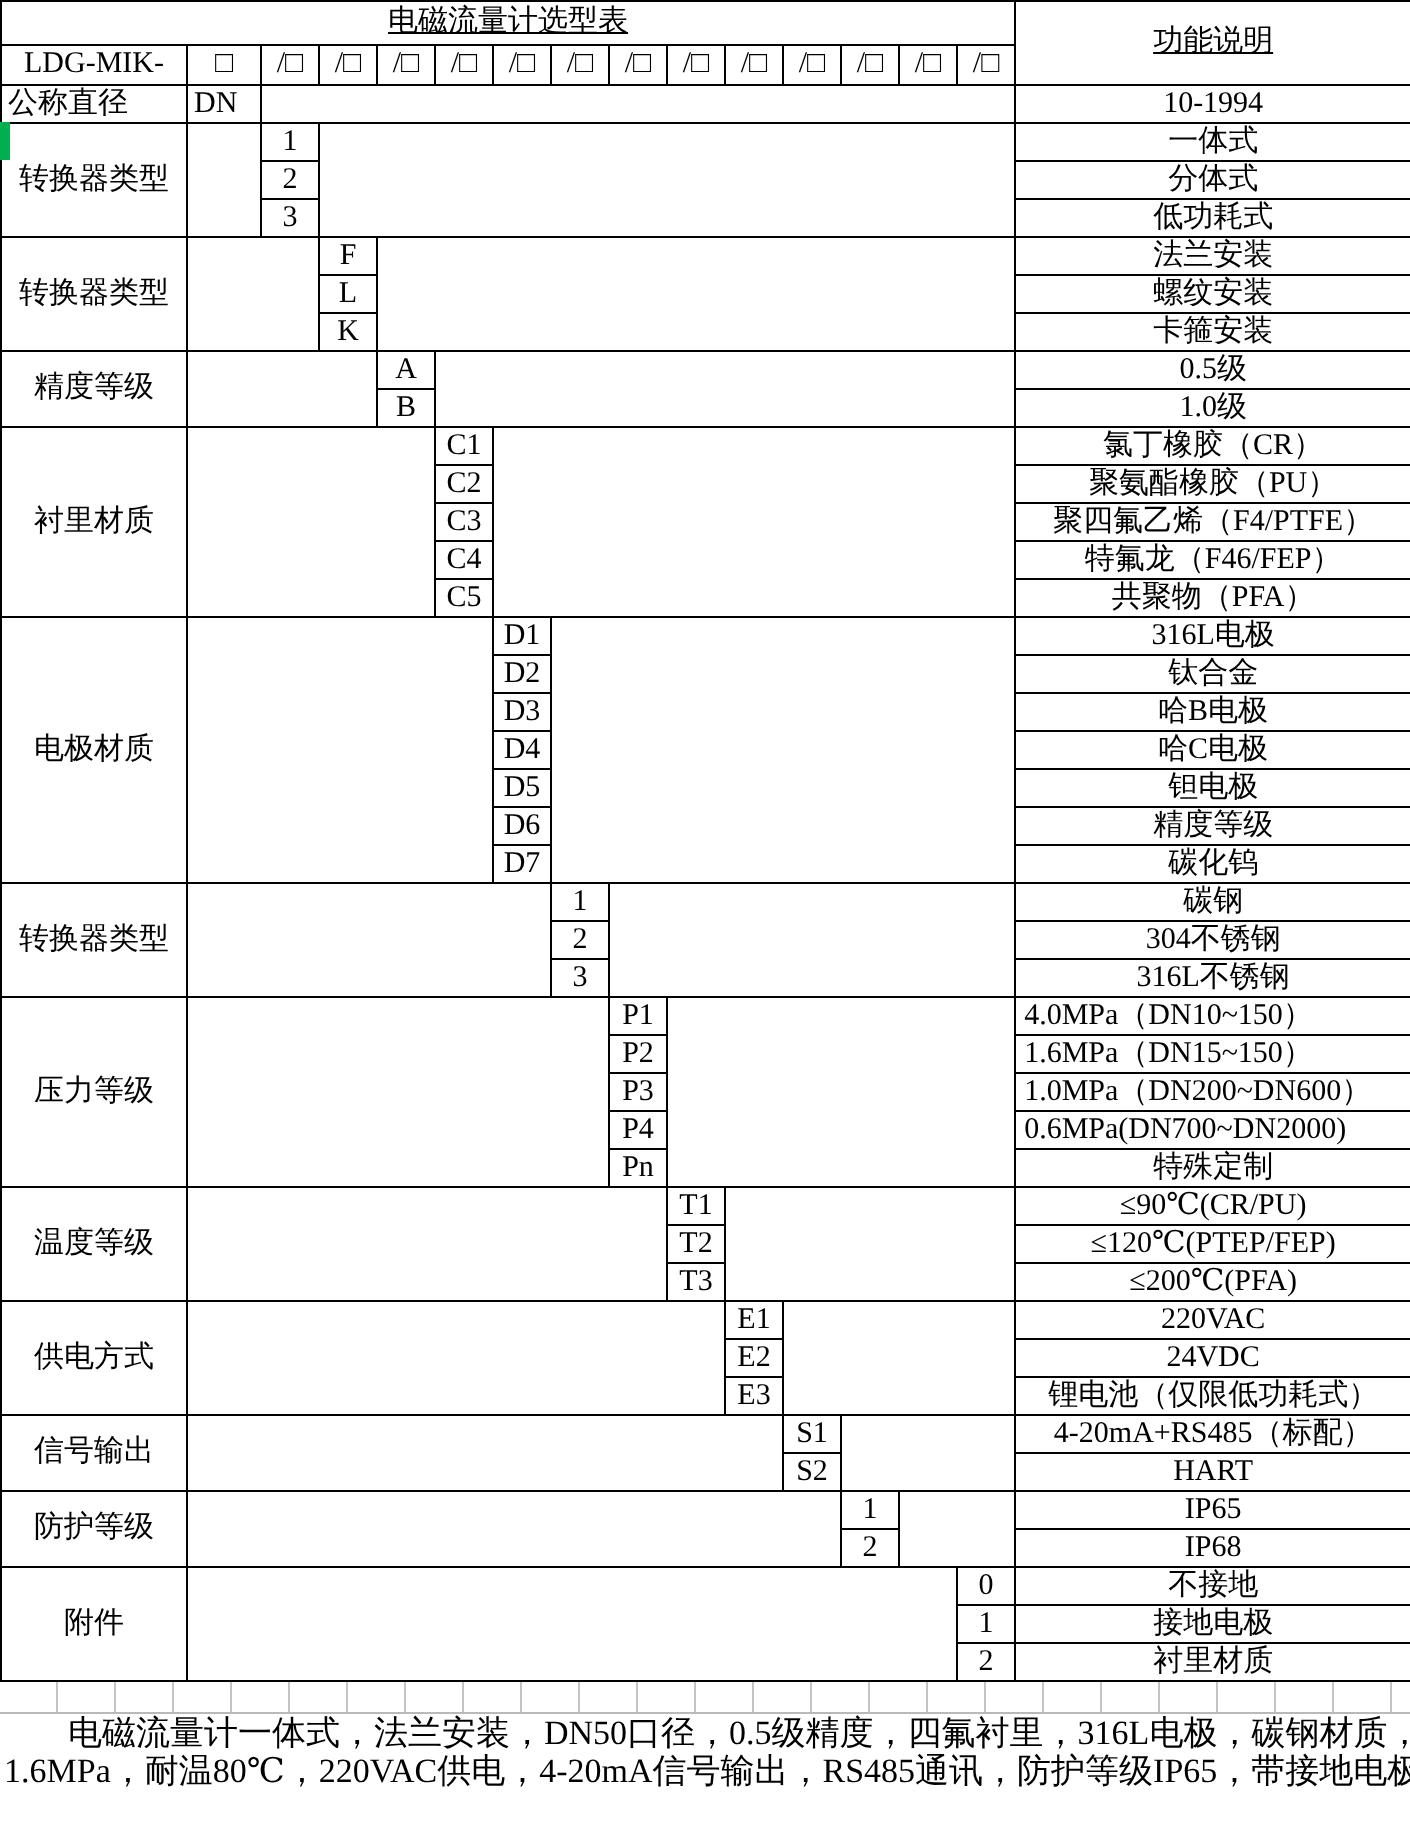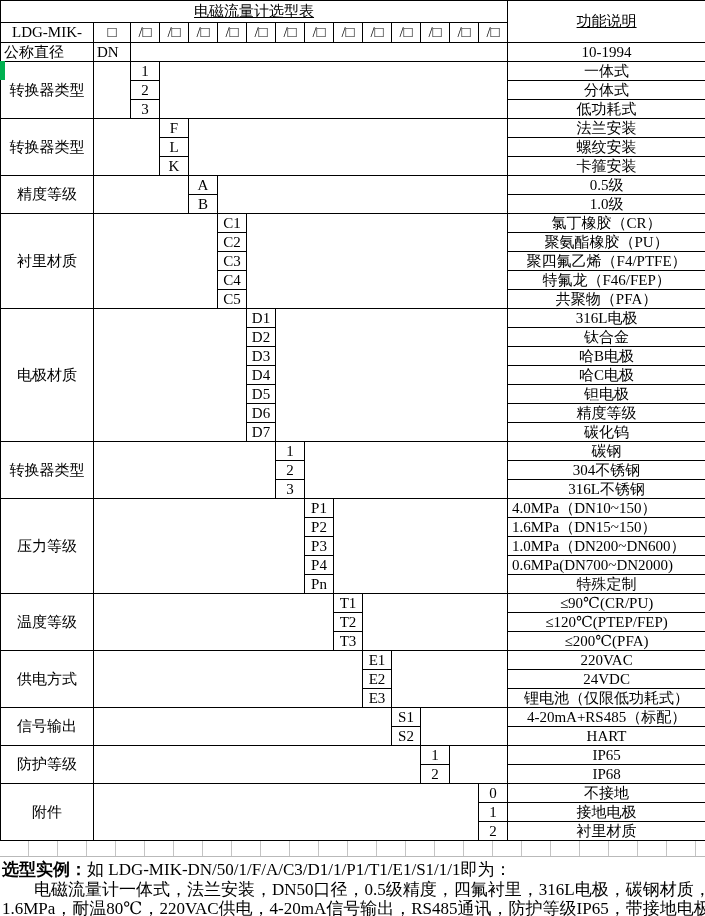--- a/index.html
+++ b/index.html
@@ -286,19 +286,18 @@
         <tr style="height: 19px;">
           <td class="code">2</td>
           <td class="desc">衬里材质</td>
         </tr>
       </tbody>
   </table>
 
   <div class="grid-strip"></div>
 
   <div class="example">
-    <p class="l1"><b>选型实例：</b><span>如 LDG-MIK-DN/50/1/F/A/C3/D1/1/P1/T1/E1/S1/1/1即为：</span></p>
     <p class="l2">电磁流量计一体式，法兰安装，DN50口径，0.5级精度，四氟衬里，316L电极，碳钢材质，耐压</p>
     <p class="l3">1.6MPa，耐温80℃，220VAC供电，4-20mA信号输出，RS485通讯，防护等级IP65，带接地电极</p>
   </div>
 
   <div class="green-marker"></div>
 </div>
 
 </body></html>

